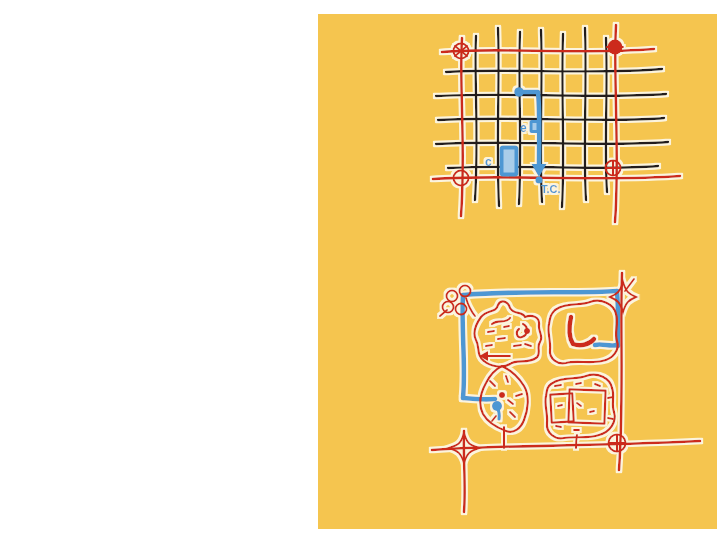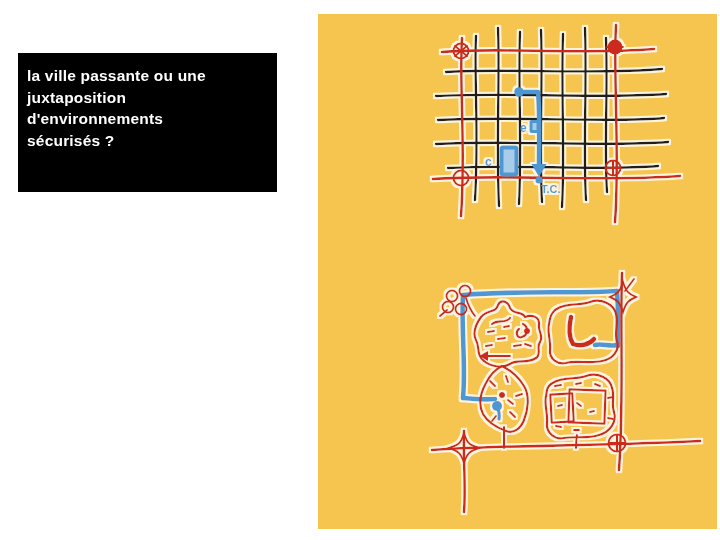--- a/index.html
+++ b/index.html
@@ -29,26 +29,20 @@
   .blob{stroke:var(--road-red,#cc2a1a);stroke-width:2.2;fill:none;stroke-linecap:round;stroke-linejoin:round;}
   .transit{stroke:var(--transit-blue,#4e97d3);stroke-width:4.6;fill:none;stroke-linecap:round;stroke-linejoin:round;}
   .transit-thin{stroke:var(--transit-blue,#4e97d3);stroke-width:3.2;fill:none;stroke-linecap:round;}
   .transit-fill{fill:var(--transit-blue,#4e97d3);stroke:none;}
 </style>
 </head>
 <body>
 
 <div class="slide">
 
-  <div class="question-box">
-    <div class="question-text">la ville passante ou une
-juxtaposition
-d'environnements
-sécurisés ?</div>
-  </div>
 
   <div class="sketch-panel">
     <svg width="399" height="515" viewBox="0 0 399 515">
       <defs>
         <filter id="glow" x="-15%" y="-15%" width="130%" height="130%">
           <feMorphology in="SourceAlpha" operator="dilate" radius="1.7" result="d"></feMorphology>
           <feFlood flood-color="#fcf4de" result="f"></feFlood>
           <feComposite in="f" in2="d" operator="in" result="halo"></feComposite>
           <feGaussianBlur in="halo" stdDeviation="0.6" result="halob"></feGaussianBlur>
           <feMerge>

